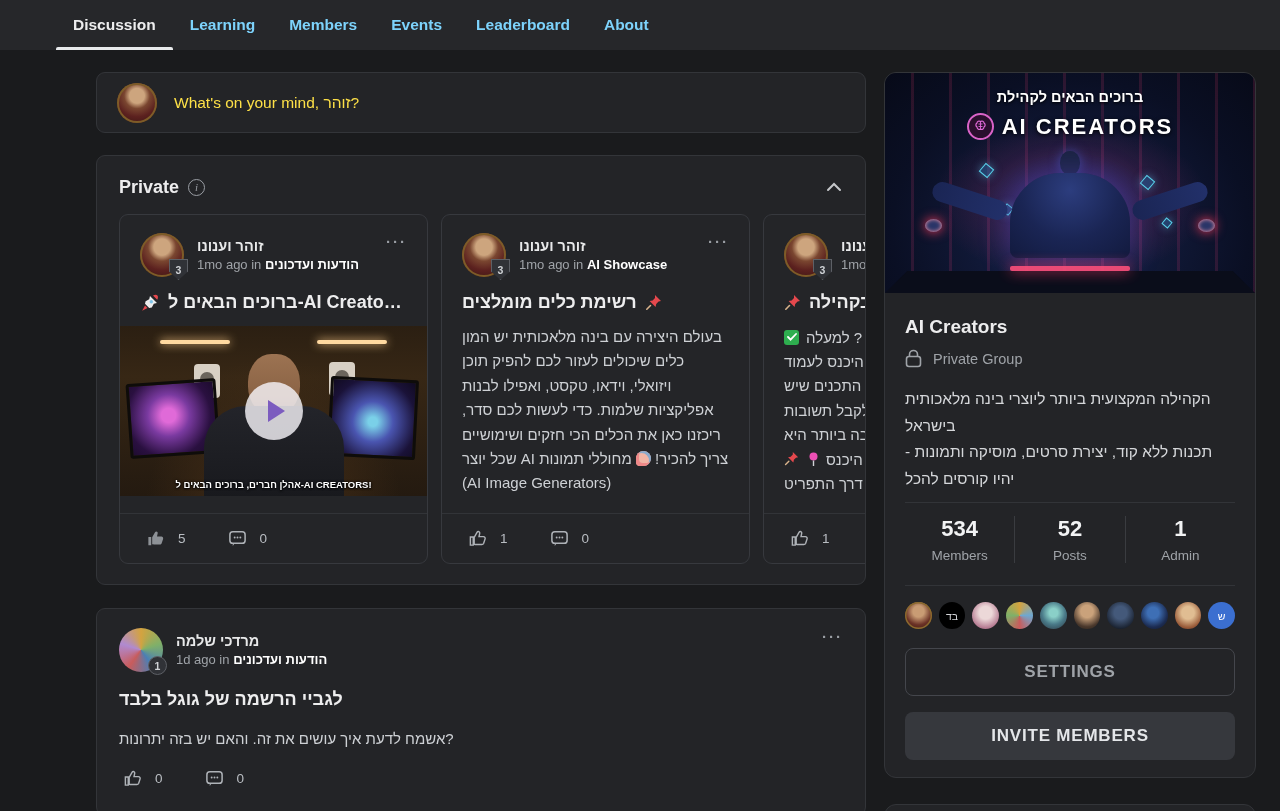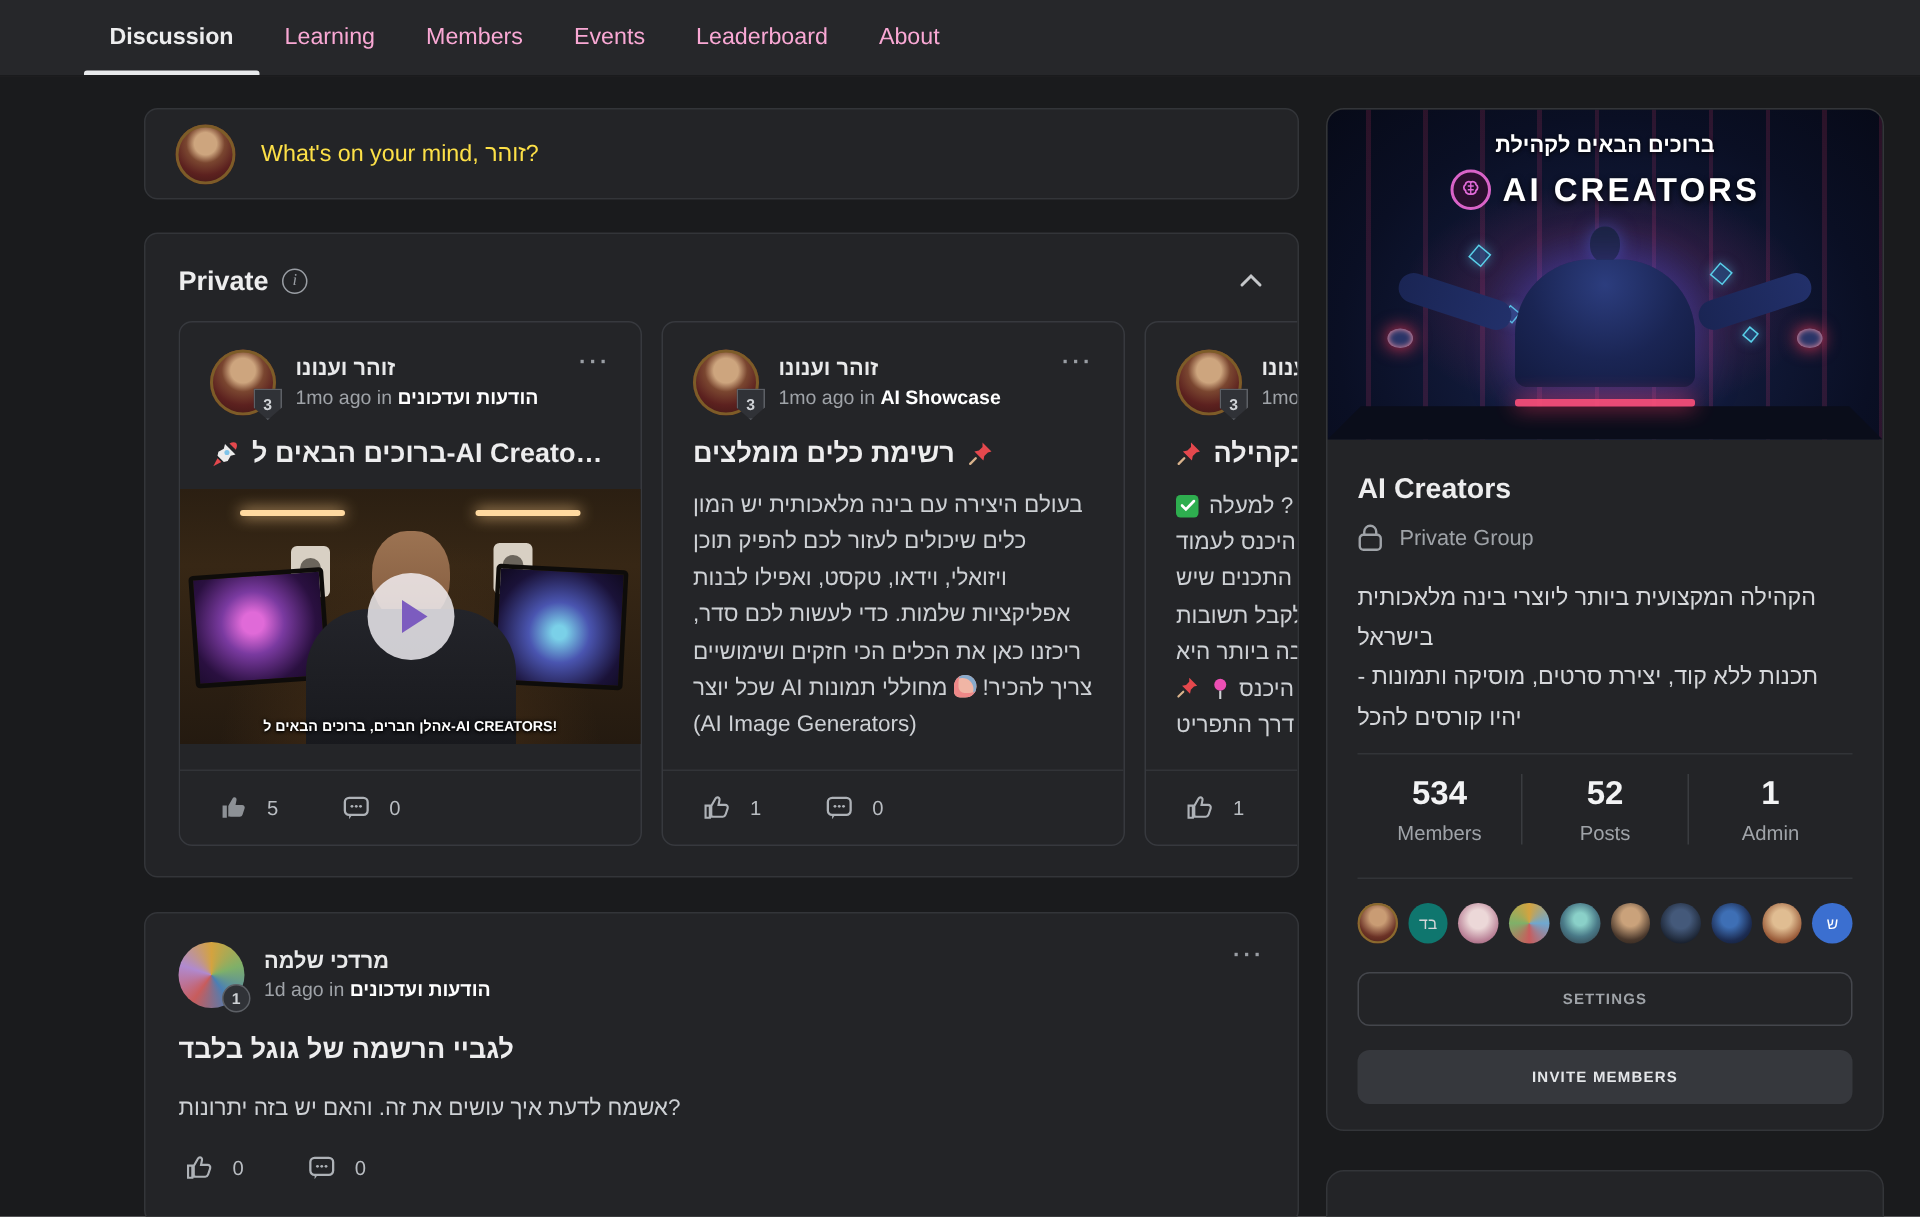--- a/index.html
+++ b/index.html
@@ -6,21 +6,21 @@
   html,body { width:1280px; height:811px; overflow:hidden; }
   body {
     background:#1a1b1d;
     font-family:"Liberation Sans","DejaVu Sans",sans-serif;
     color:#e9eaeb;
     position:relative;
   }
 
   
   .topnav { height:51px; background:#26272a; display:flex; align-items:stretch; padding-left:56px; border-bottom:1px solid #1a1b1d; }
-  .tab { display:flex; align-items:center; padding:0 17px; font-size:15.5px; color:#f9a8d4; cursor:pointer; position:relative; }
+  .tab { display:flex; align-items:center; padding:0 17px; font-size:15.5px; color:#7dd3fc; cursor:pointer; position:relative;font-weight:bold; }
   .tab.active { color:#ededee; font-weight:bold; }
   .tab.active::after { content:""; position:absolute; left:0; right:0; bottom:0; height:3px; background:#e8eaec; border-radius:2px 2px 0 0; }
 
   
   .feed { position:absolute; left:96px; top:72px; width:770px; }
   .side { position:absolute; left:884px; top:72px; width:372px; }
 
   .card { background:#232427; border:1px solid #333539; border-radius:9px; }
 
   
@@ -119,31 +119,31 @@
   .gdesc { margin-top:18px; font-size:15.5px; line-height:26.5px; color:#d5d7da; }
   .hr { border-top:1px solid #323438; margin-top:10px; }
   .stats { display:flex; text-align:center; padding:13px 0 12px; }
   .stat { flex:1; }
   .stat + .stat { border-left:1px solid #3a3c40; }
   .stat .v { font-size:22px; font-weight:bold; color:#f2f3f4; }
   .stat .l { font-size:13.5px; color:#9fa3a8; margin-top:6px; }
   .mrow { display:flex; gap:7px; margin-top:16px; }
   .mav { width:27px; height:27px; border-radius:50%; display:flex; align-items:center; justify-content:center; font-size:10.5px; color:#d4d6d9; cursor:pointer; }
   .m1 { background:radial-gradient(circle at 50% 35%, #c99c74 0 25%, #6b3226 60%, #3a1512); box-shadow:0 0 0 1.5px #8a6a2e inset; }
-  .m2 { background:#0f766e; }
+  .m2 { background:#000000; }
   .m3 { background:radial-gradient(circle at 50% 40%, #ecd8d8 0 30%, #b87f95 70%, #7a4a60); }
   .m4 { background:conic-gradient(#d4a33f,#6fa8d0,#c85c5c,#7fb069,#d4a33f); }
   .m5 { background:radial-gradient(circle at 50% 40%, #8ad0c8 0 20%, #4a7a88 55%, #2a3540); }
   .m6 { background:radial-gradient(circle at 50% 35%, #caa27b 0 28%, #4a382c 70%, #26201a); }
   .m7 { background:radial-gradient(circle at 50% 40%, #44597a 0 30%, #1a2230 75%, #0e1219); }
   .m8 { background:radial-gradient(circle at 45% 40%, #3e6fb5 0 25%, #1c2c52 65%, #0e1626); }
   .m9 { background:radial-gradient(circle at 50% 40%, #e0bd92 0 30%, #9a5c3a 70%, #5a2f1e); }
   .m10 { background:#3b6fd0; color:#fff; }
 
-  .btn { display:flex; align-items:center; justify-content:center; height:36px; border-radius:8px; font-size:10px; font-weight:bold;
+  .btn { display:flex; align-items:center; justify-content:center; height:48px; border-radius:8px; font-size:17px; font-weight:bold;
          letter-spacing:.8px; cursor:pointer; user-select:none; }
   .btn-settings { margin-top:19px; border:1px solid #44464c; color:#9fa3a8; background:transparent; }
   .btn-invite { margin-top:16px; background:#36383d; color:#e4e6e9; }
 
   .lb { margin-top:26px; padding:22px 22px; height:100px; }
 
   svg { display:block; }
 </style>
 </head>
 <body>

